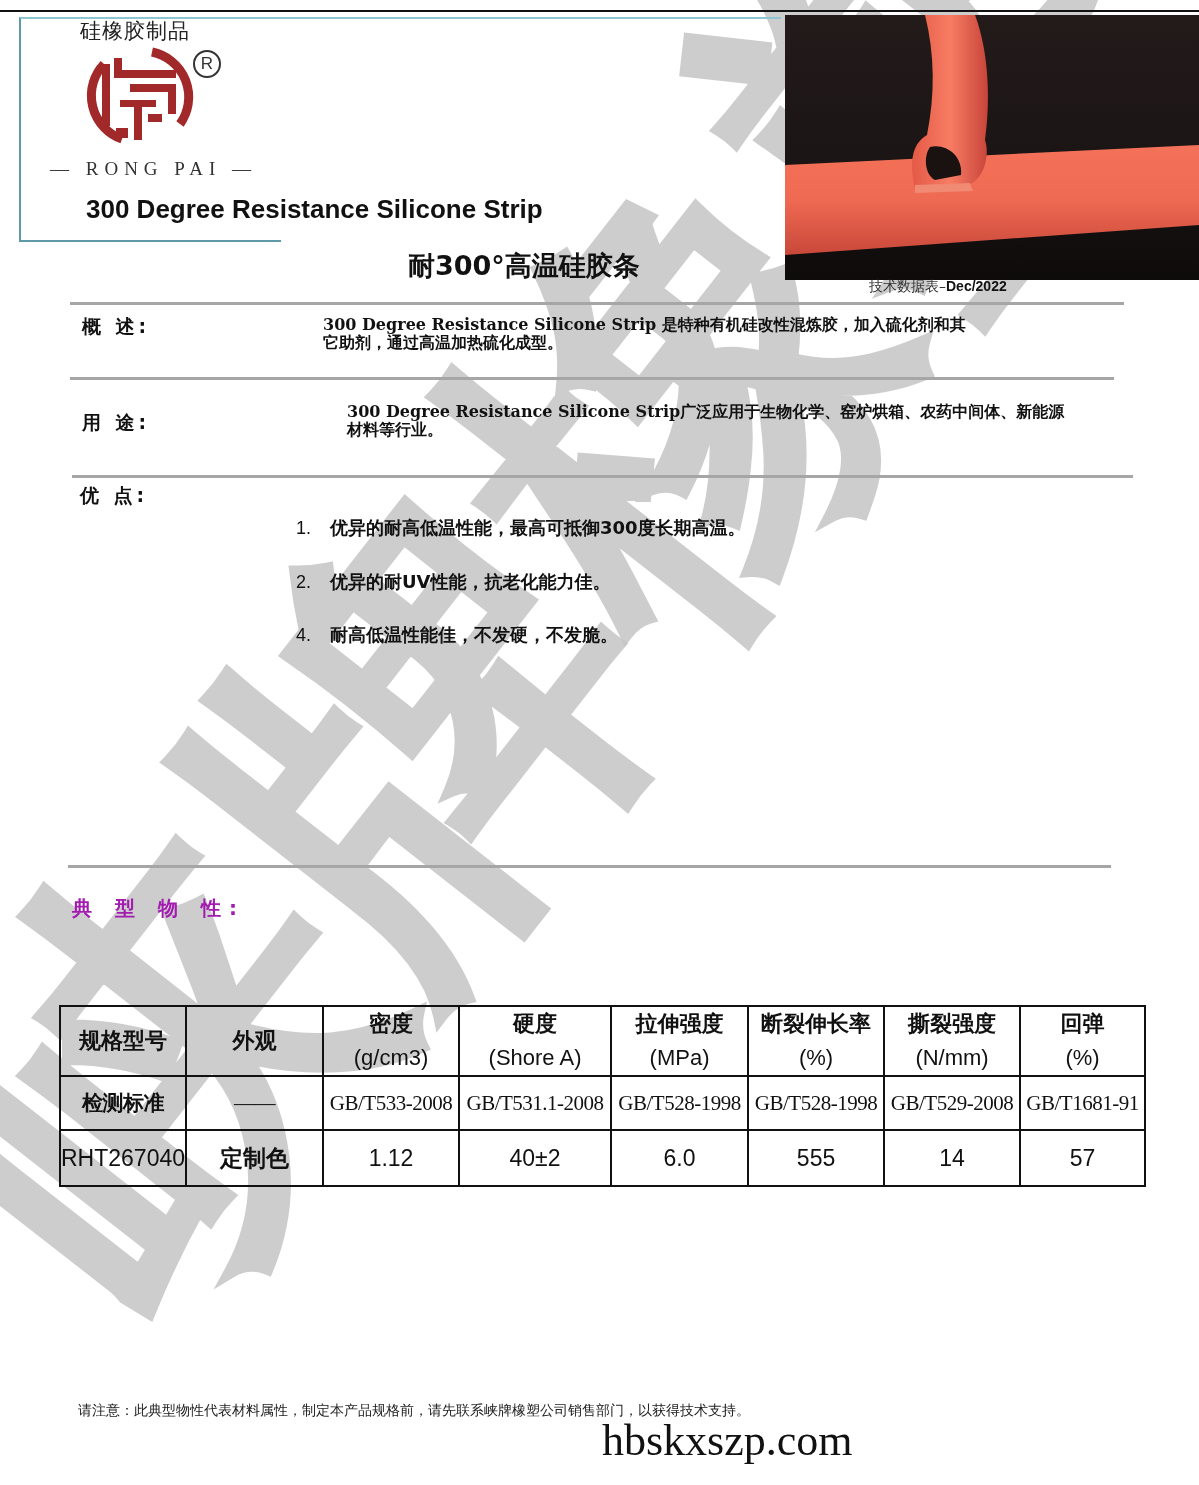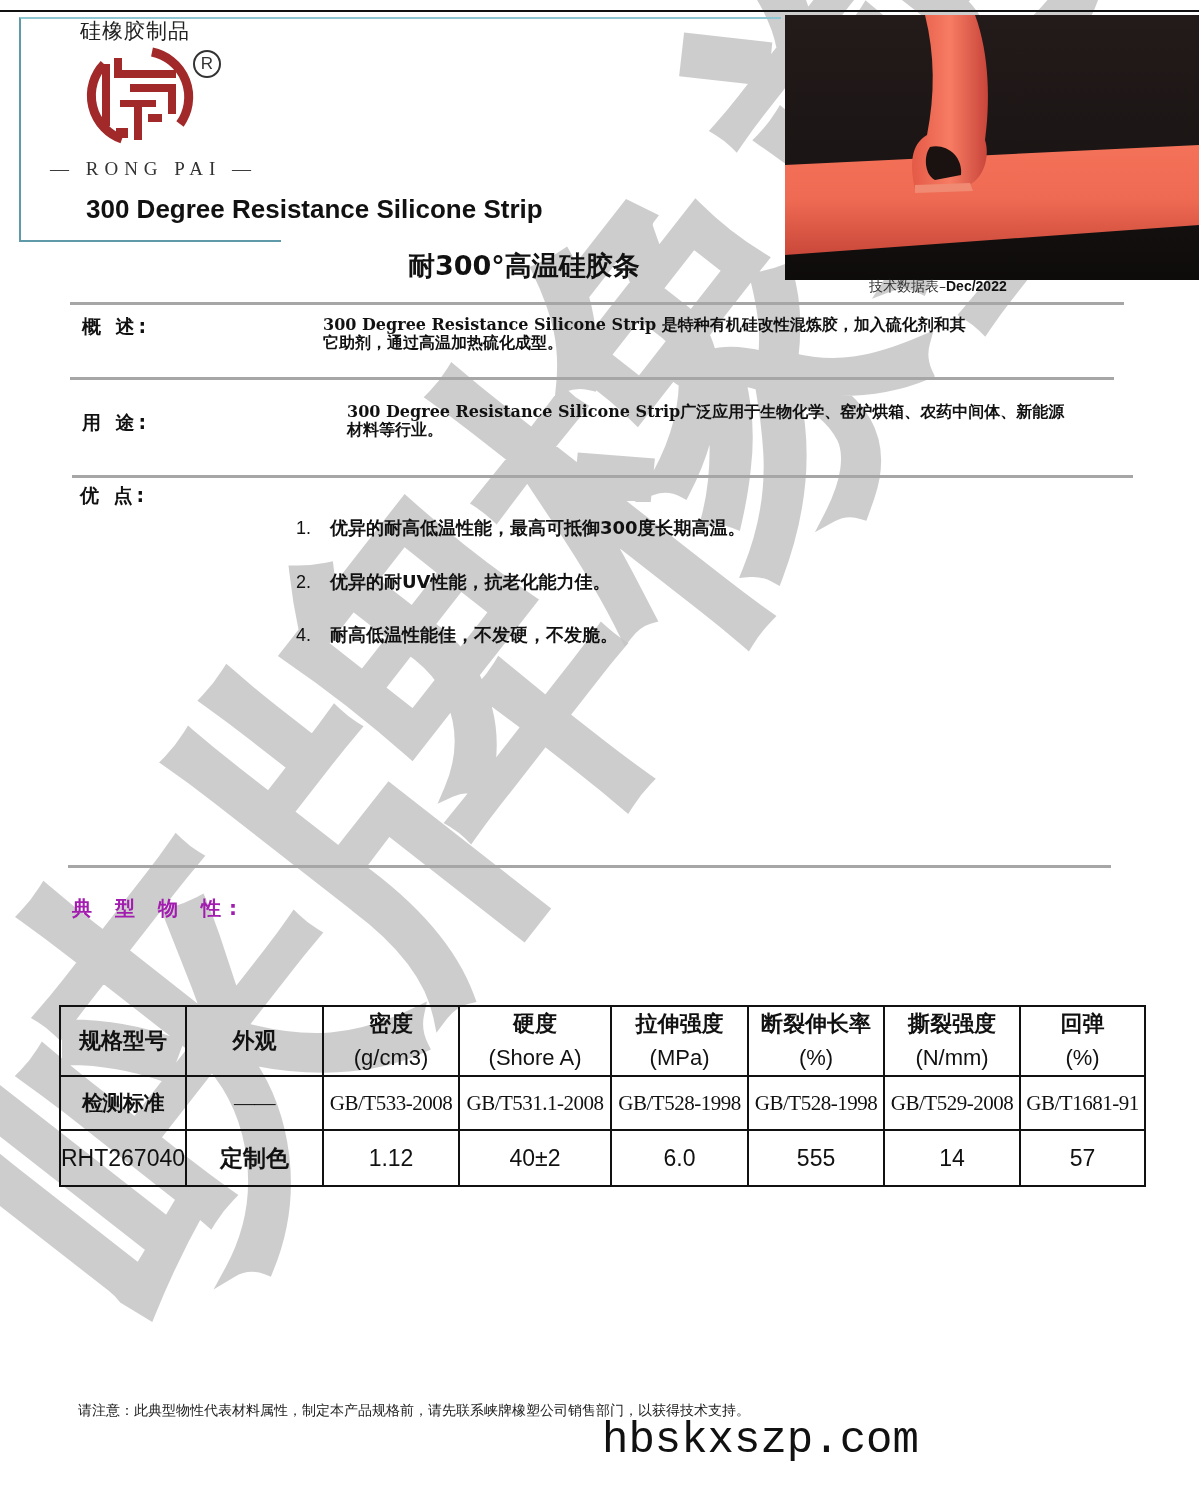--- a/index.html
+++ b/index.html
@@ -40,21 +40,21 @@
     .props-label { position: absolute; left: 72px; top: 895px; font-size: 20px; font-weight: bold; letter-spacing: 8px; color: #a21caf; }
 
     table.props { position: absolute; left: 59px; top: 1005px; border-collapse: collapse; font-family: "Liberation Sans", sans-serif; }
     table.props td { border: 2px solid #111; text-align: center; vertical-align: middle; color: #111; }
     table.props tr.head td { height: 70px; font-size: 22px; line-height: 34px; font-weight: bold; }
     table.props tr.std td { height: 54px; font-size: 21px; letter-spacing: -0.5px; font-family: Liberation Serif, serif; }
     table.props tr.row td { height: 56px; font-size: 23px; }
     table.props td.first { font-weight: bold; }
 
     .note { position: absolute; left: 78px; top: 1402px; font-size: 14px; color: #222; }
-    .site { position: absolute; left: 602px; top: 1415px; font-family: Liberation Mono, monospace; font-size: 44px; color: #111; text-align: right; }
+    .site { position: absolute; left: 602px; top: 1415px; font-family: Liberation Serif, serif; font-size: 44px; color: #111; text-align: right; }
 
     .watermark { position: absolute; left: 0; top: 0; width: 1199px; height: 1485px; pointer-events: none; }
   </style>
 </head>
 <body>
 
 <svg class="watermark" viewBox="0 0 1199 1485">
   <text x="0" y="0" transform="translate(150,1330) rotate(-52)" font-family="DejaVu Sans, sans-serif" font-size="430" font-weight="bold" fill="#c4c4c4" fill-opacity="0.85" letter-spacing="-10">峡牌橡塑</text>
 </svg>
 

